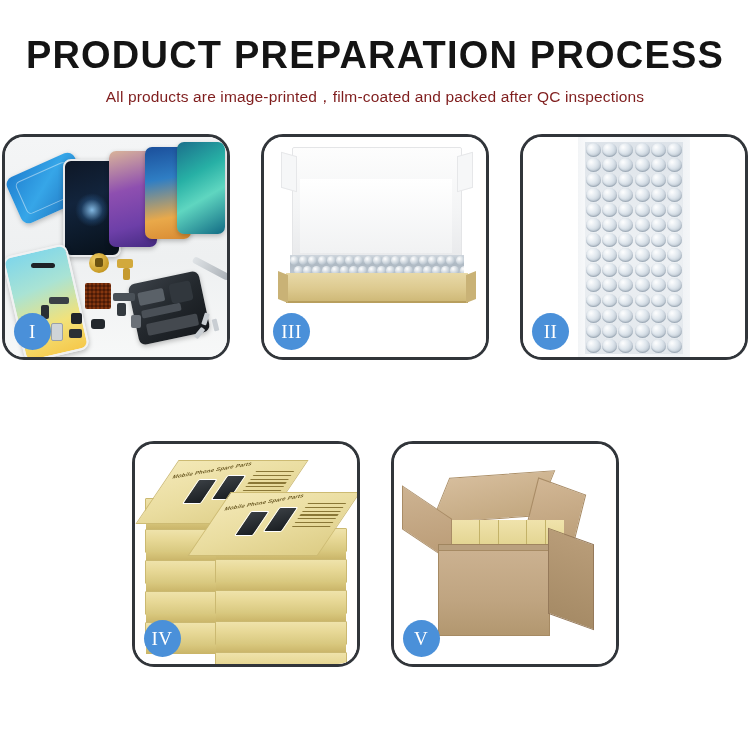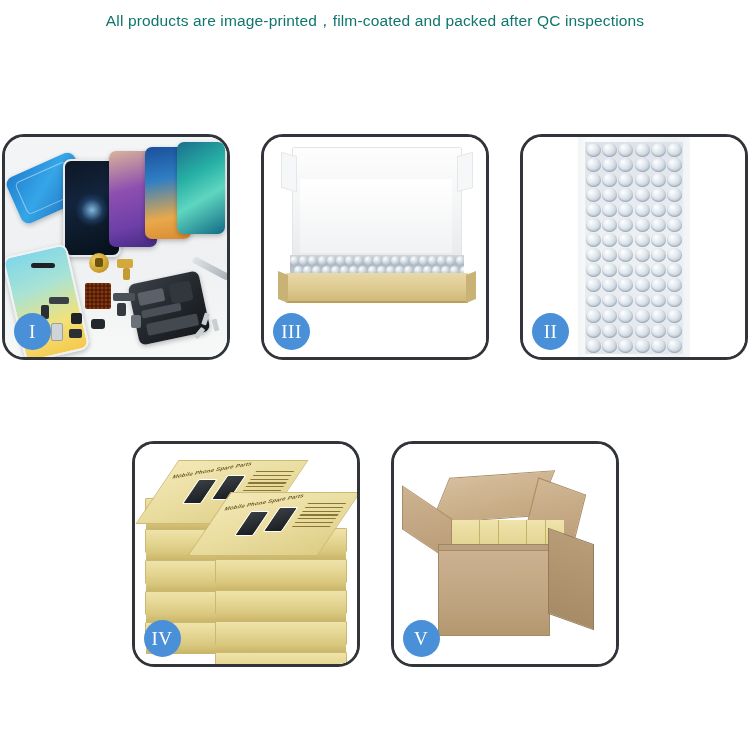--- a/index.html
+++ b/index.html
@@ -11,21 +11,21 @@
   }
   .header{position:absolute;left:0;top:0;width:750px;text-align:center;}
   .title{
     margin:0;padding-top:36px;
     font-size:38px;font-weight:700;letter-spacing:1.2px;
     color:#141414;line-height:1.05;white-space:nowrap;
     font-family:"Liberation Sans","DejaVu Sans",sans-serif;
   }
   .subtitle{
     margin:0;padding-top:11px;
-    font-size:15.5px;font-weight:400;color:#0f766e;
+    font-size:15.5px;font-weight:400;color:#7f1d1d;
     letter-spacing:.15px;white-space:nowrap;
   }
 
   .grid{position:absolute;left:0;top:134px;width:750px;}
   .row{display:flex;justify-content:center;gap:31px;}
   .row+.row{margin-top:81px;}
 
   .panel{
     position:relative;width:228px;height:226px;
     border:3.5px solid #31353a;border-radius:22px;
@@ -281,20 +281,21 @@
     border:1px solid #977b5b;
   }
   .c6 .seam{position:absolute;background:rgba(150,124,92,.55);}
   .c6 .seam.s1{left:28px;top:64px;width:14px;height:24px;background:rgba(166,139,104,.6);}
   .c6 .seam.s2{left:30px;top:128px;width:16px;height:20px;background:rgba(166,139,104,.55);}
 </style>
 </head>
 <body>
 
 <div class="header">
+  <h1 class="title">PRODUCT PREPARATION PROCESS</h1>
   <p class="subtitle">All products are image-printed，film-coated and packed after QC inspections</p>
 </div>
 
 <div class="grid">
 
   <div class="row">
 
     <div class="panel">
       <div class="scene p1">
         <div class="ph ph-blue"></div>

